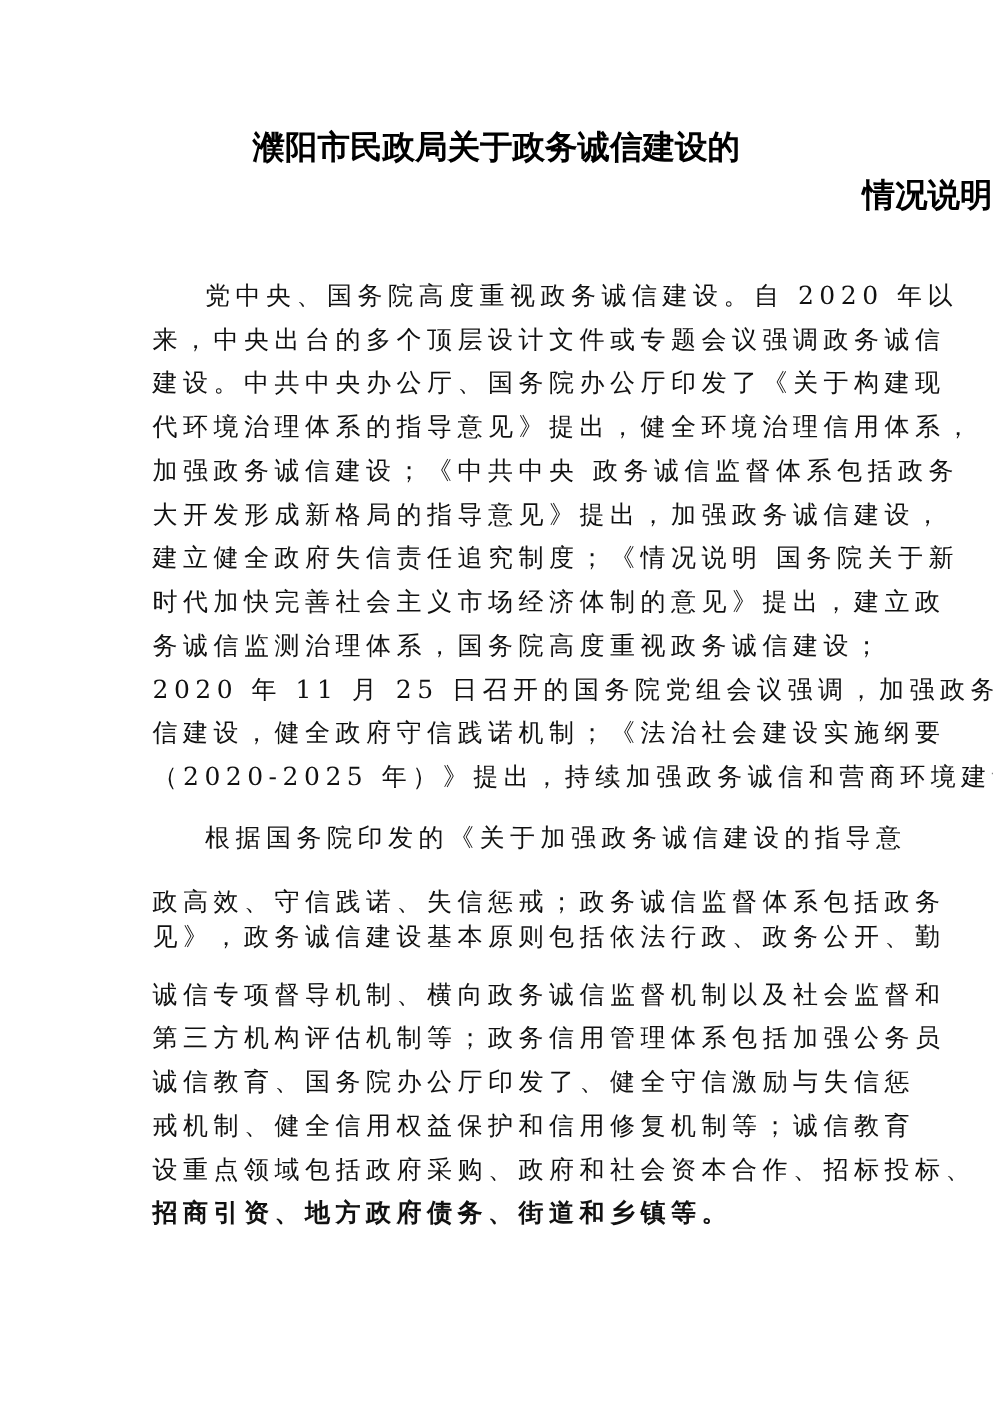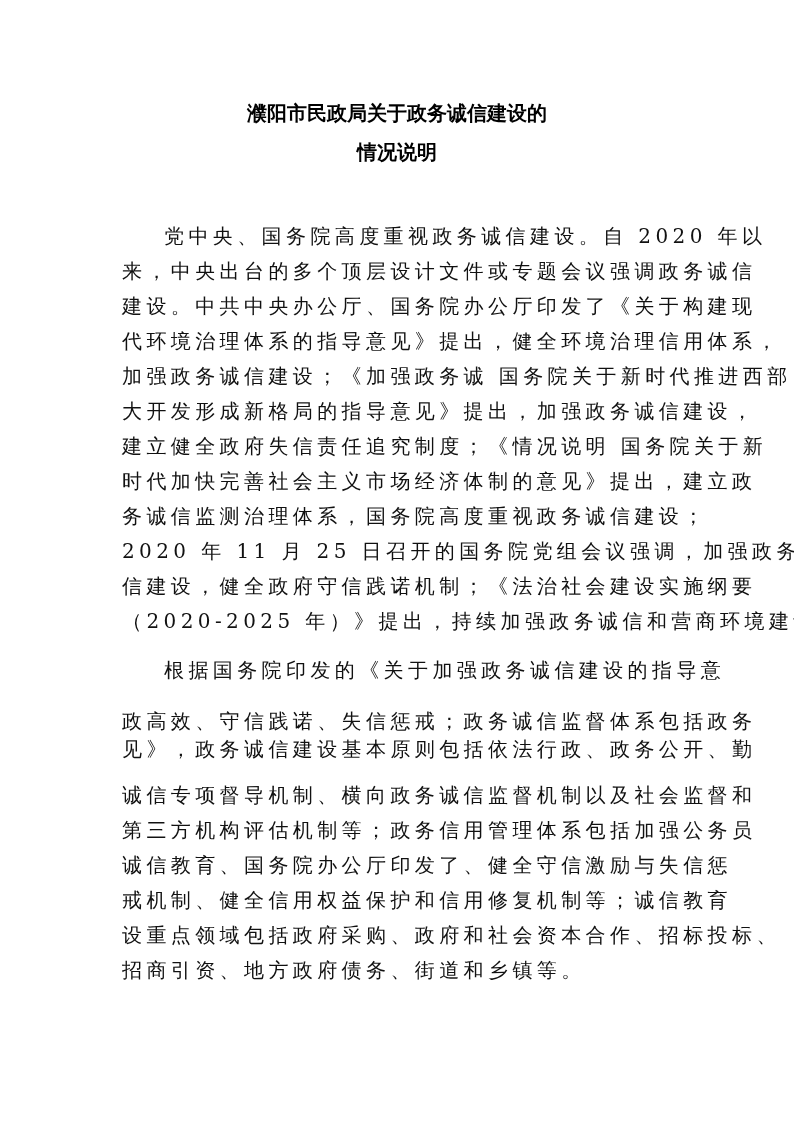--- a/index.html
+++ b/index.html
@@ -1,41 +1,41 @@
 <!DOCTYPE html>
 <html><head>
 <meta charset="utf-8">
 <style>
   html, body { margin: 0; padding: 0; background: #ffffff; }
   body { width: 794px; height: 1123px; position: relative; overflow: hidden;
          font-family: "DejaVu Serif", "Liberation Serif", serif; color: #111; }
   .title { position: absolute; left: 0; width: 794px; text-align: center;
            font-family: "DejaVu Serif", "Liberation Serif", serif; font-weight: bold;
-           font-size: 20px; color: #000; letter-spacing: 0px; }
+           font-size: 26px; color: #000; letter-spacing: 0px; }
   .t1 { top: 100px; }
-  .t2 { top: 139px; }
+  .t2 { top: 139px; text-align: right; }
   .line { position: absolute; left: 122px; width: 552px; height: 35px; line-height: 35px;
           font-size: 20px; white-space: nowrap; letter-spacing: 4.4px; text-align: justify;
           text-align-last: justify; }
   .line.indent { left: 164px; width: 510px; }
-  .line.last { text-align-last: left; }
+  .line.last { text-align-last: left; font-weight: bold; }
 </style>
 </head>
 <body>
 
 <div>
   <div class="title t1">濮阳市民政局关于政务诚信建设的</div>
   <div class="title t2">情况说明</div>
 
   <div>
     <div class="line indent" style="top:219px">党中央、国务院高度重视政务诚信建设。自 2020 年以</div>
     <div class="line" style="top:254px">来，中央出台的多个顶层设计文件或专题会议强调政务诚信</div>
     <div class="line" style="top:289px">建设。中共中央办公厅、国务院办公厅印发了《关于构建现</div>
     <div class="line" style="top:324px">代环境治理体系的指导意见》提出，健全环境治理信用体系，</div>
-    <div class="line" style="top:359px">加强政务诚信建设；《加强政务诚 国务院关于新时代推进西部</div>
+    <div class="line" style="top:359px">加强政务诚信建设；《中共中央 政务诚信监督体系包括政务</div>
     <div class="line" style="top:394px">大开发形成新格局的指导意见》提出，加强政务诚信建设，</div>
     <div class="line" style="top:429px">建立健全政府失信责任追究制度；《情况说明 国务院关于新</div>
     <div class="line" style="top:464px">时代加快完善社会主义市场经济体制的意见》提出，建立政</div>
     <div class="line" style="top:499px">务诚信监测治理体系，国务院高度重视政务诚信建设；</div>
     <div class="line" style="top:534px">2020 年 11 月 25 日召开的国务院党组会议强调，加强政务诚</div>
     <div class="line" style="top:569px">信建设，健全政府守信践诺机制；《法治社会建设实施纲要</div>
     <div class="line" style="top:604px">（2020-2025 年）》提出，持续加强政务诚信和营商环境建设。</div>
   </div>
 
   <div>

